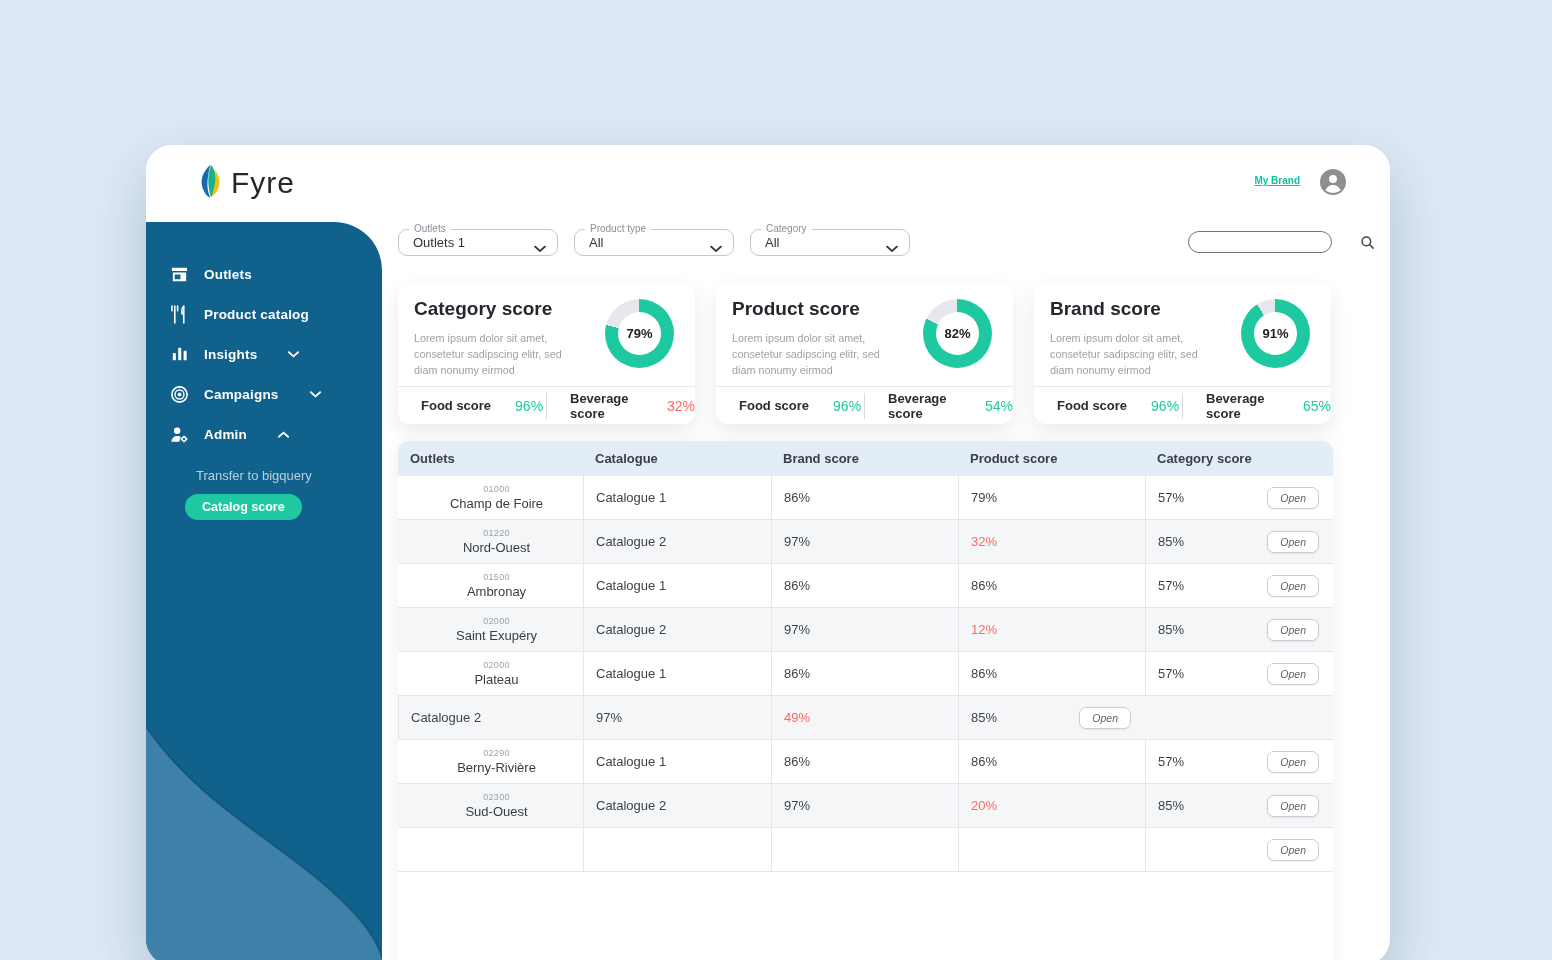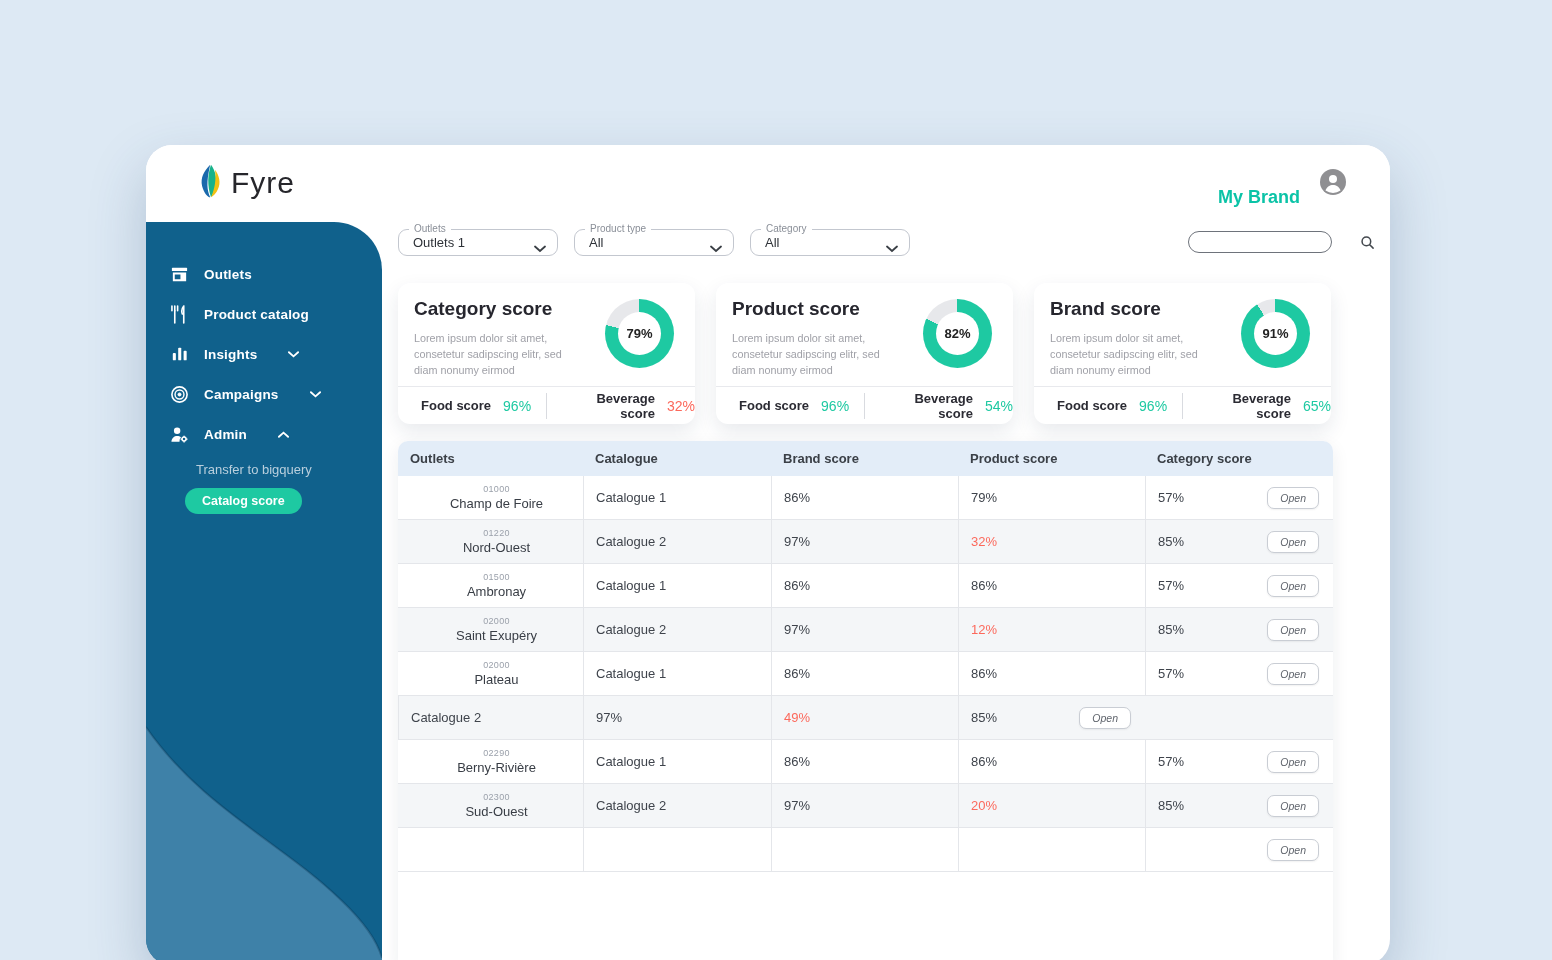--- a/index.html
+++ b/index.html
@@ -9,33 +9,33 @@
   *{box-sizing:border-box;margin:0;padding:0;font-family:"Liberation Sans",sans-serif;}
   body{width:1552px;height:960px;background:var(--page_bg);position:relative;overflow:hidden;}
 
   .window{position:absolute;left:146px;top:145px;width:1244px;height:820px;background:#fff;
     border-radius:26px;box-shadow:0 24px 55px rgba(45,75,115,.25);overflow:hidden;}
 
   
   .topbar{position:absolute;left:0;top:0;right:0;height:77px;background:#fff;}
   .logo{position:absolute;left:52px;top:18px;display:flex;align-items:center;gap:7px;}
   .logo-text{font-size:30px;color:#26262b;font-weight:500;letter-spacing:1px;}
-  .mybrand{position:absolute;right:90px;top:42px;color:var(--brand_text);font-weight:700;font-size:18px;cursor:pointer;}
+  .mybrand{position:absolute;right:90px;top:30px;color:var(--brand_text);font-weight:700;font-size:10px;cursor:pointer;text-decoration:underline;}
   .avatar{position:absolute;right:44px;top:24px;width:26px;height:26px;border-radius:50%;cursor:pointer;}
 
   
   .sidebar{position:absolute;left:0;top:77px;bottom:0;width:236px;background:var(--sidebar);
     border-top-right-radius:48px;overflow:hidden;}
   .sidebar-curve{position:absolute;left:0;bottom:0;width:236px;height:263px;pointer-events:none;}
   .nav{position:relative;padding:32px 0 0 0;color:#fff;}
   .nav-item{display:flex;align-items:center;gap:15px;padding:0 0 0 24px;height:40px;
     font-size:13.5px;font-weight:700;letter-spacing:.2px;cursor:pointer;}
   .nav-item .ic{width:19px;height:19px;flex:0 0 19px;display:flex;align-items:center;justify-content:center;}
   .nav-item .chev{margin-left:16px;display:flex;align-items:center;}
-  .nav-sub{padding-left:50px;margin-top:2px;font-size:13px;color:#b9cfdd;height:26px;display:flex;align-items:center;cursor:pointer;}
+  .nav-sub{padding-left:50px;margin-top:8px;font-size:13px;color:#b9cfdd;height:26px;display:flex;align-items:center;cursor:pointer;}
   .nav-pill{margin:6px 0 0 39px;display:inline-block;background:var(--accent);color:#fff;
     font-size:12.5px;font-weight:600;padding:6px 17px;border-radius:16px;cursor:pointer;}
 
   
   .filters{position:absolute;left:252px;top:84px;display:flex;gap:16px;}
   .field{position:relative;width:160px;height:27px;border:1px solid #c3c7cf;border-radius:9px;background:#fff;cursor:pointer;}
   .field-label{position:absolute;top:-7px;left:10px;background:#fff;padding:0 5px;font-size:10px;color:#8a8f98;}
   .field-value{line-height:25px;padding-left:14px;font-size:13px;color:#2e3238;}
   .field-chev{position:absolute;right:11px;top:9px;}
 
@@ -50,21 +50,21 @@
     box-shadow:0 8px 20px rgba(30,50,80,.10);}
   .card-title{position:absolute;left:16px;top:15px;font-size:19px;font-weight:700;color:#26262e;}
   .card-desc{position:absolute;left:16px;top:47px;width:172px;font-size:10.8px;color:#a0a1a8;line-height:1.5;}
   .donut{position:absolute;right:21px;top:16px;width:69px;height:69px;border-radius:50%;
     background:conic-gradient(var(--accent) 0 var(--p),#e7e8eb var(--p) 100%);
     display:flex;align-items:center;justify-content:center;}
   .donut-hole{width:43px;height:43px;border-radius:50%;background:#fff;display:flex;
     align-items:center;justify-content:center;font-size:13px;font-weight:700;color:#222;}
   .card-foot{position:absolute;left:0;right:0;top:103px;bottom:0;border-top:1px solid #e8e9ed;
     display:flex;align-items:center;}
-  .foot-half{flex:1;display:flex;align-items:center;gap:12px;padding-left:23px;text-align:right;}
+  .foot-half{flex:1;display:flex;align-items:center;gap:24px;padding-left:23px;}
   .foot-div{width:1px;height:26px;background:#d9dbe0;}
   .foot-label{font-size:13px;font-weight:700;color:#2b2b33;}
   .foot-value{font-size:14px;font-weight:400;}
 
   
   .tableCard{position:absolute;left:252px;top:296px;width:935px;bottom:0;background:#fff;
     border-radius:10px 10px 0 0;box-shadow:0 6px 18px rgba(30,40,60,.08);overflow:hidden;}
   .thead{display:grid;grid-template-columns:185px 188px 187px 187px 188px;height:35px;
     background:var(--header_bg);align-items:center;font-size:13px;font-weight:600;color:#3b4047;}
   .th{padding-left:12px;}

